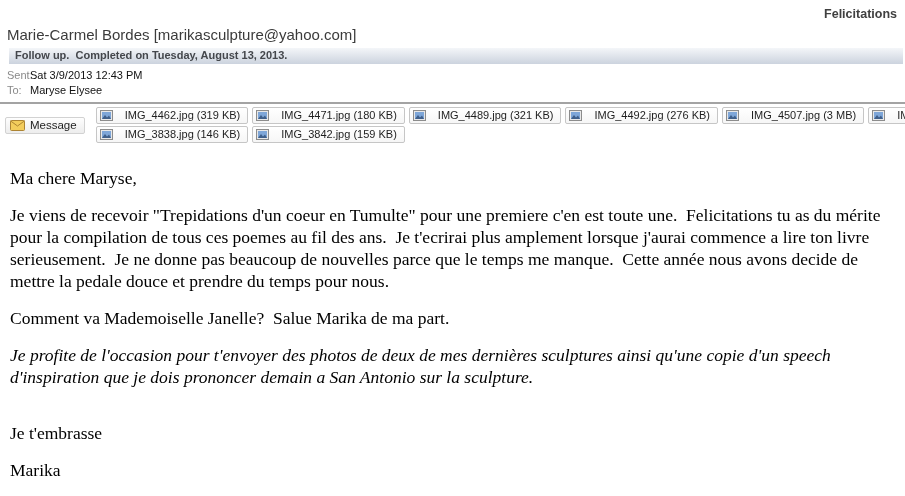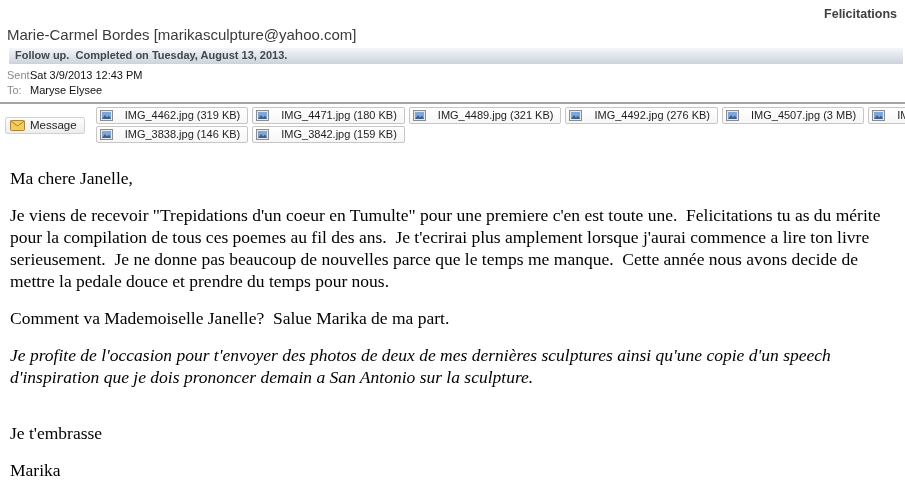--- a/index.html
+++ b/index.html
@@ -226,21 +226,21 @@
                 <path d="M2 9 L5 5 L7 7.5 L9 5.5 L11 9 Z" fill="#3f5f8a"></path>
               </svg>
             </span>
           <span>IMG_3842.jpg (159 KB)</span>
         </button>
       </div>
     </div>
   </div>
 
   <div class="body">
-    <p>Ma chere Janelle,</p>
+    <p>Ma chere Maryse,</p>
     <p>Je viens de recevoir "Trepidations d'un coeur en Tumulte" pour une premiere c'en est toute une.  Felicitations tu as du mérite pour la compilation de tous ces poemes au fil des ans.  Je t'ecrirai plus amplement lorsque j'aurai commence a lire ton livre serieusement.  Je ne donne pas beaucoup de nouvelles parce que le temps me manque.  Cette année nous avons decide de mettre la pedale douce et prendre du temps pour nous.</p>
     <p>Comment va Mademoiselle Janelle?  Salue Marika de ma part.</p>
     <p class="gap-large">Je profite de l'occasion pour t'envoyer des photos de deux de mes dernières sculptures ainsi qu'une copie d'un speech d'inspiration que je dois prononcer demain a San Antonio sur la sculpture.</p>
     <p class="gap-med">Je t'embrasse</p>
     <p>Marika</p>
   </div>
 
 </div>
 
 </body></html>

